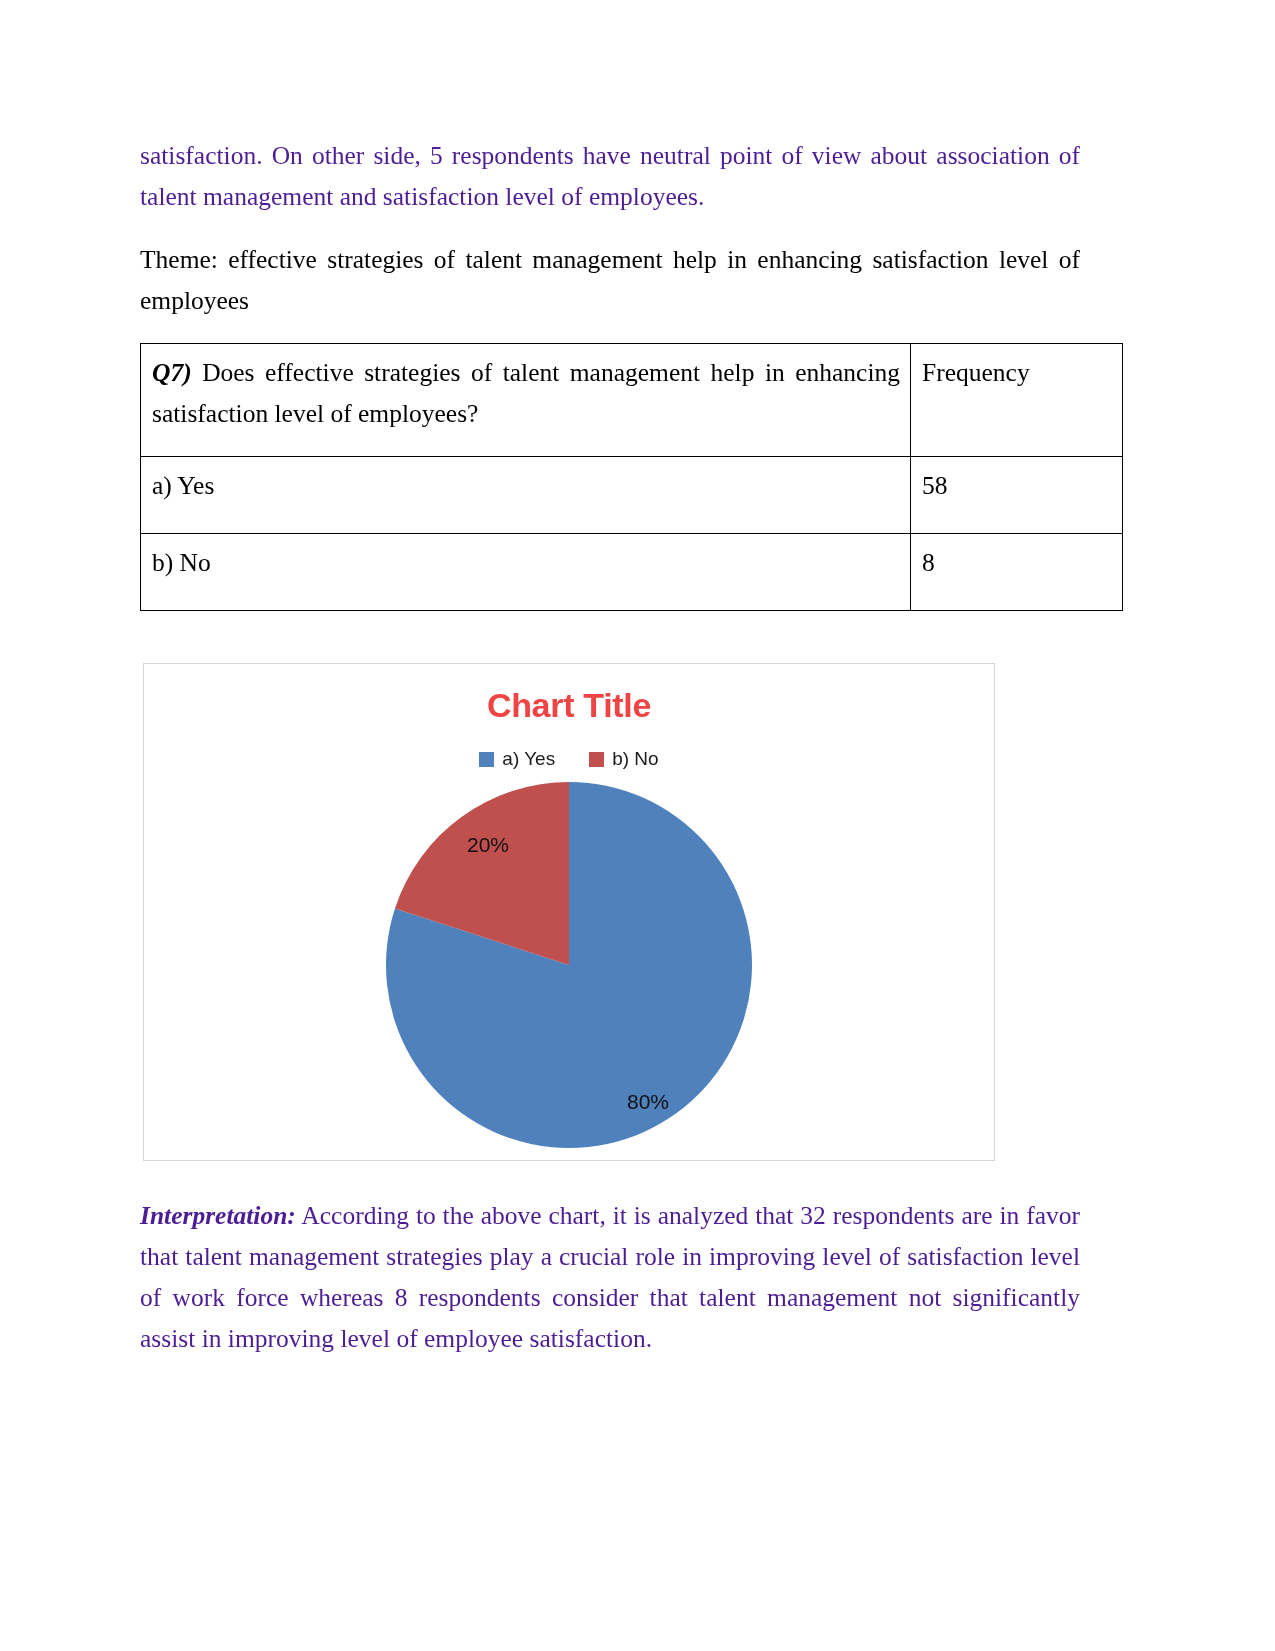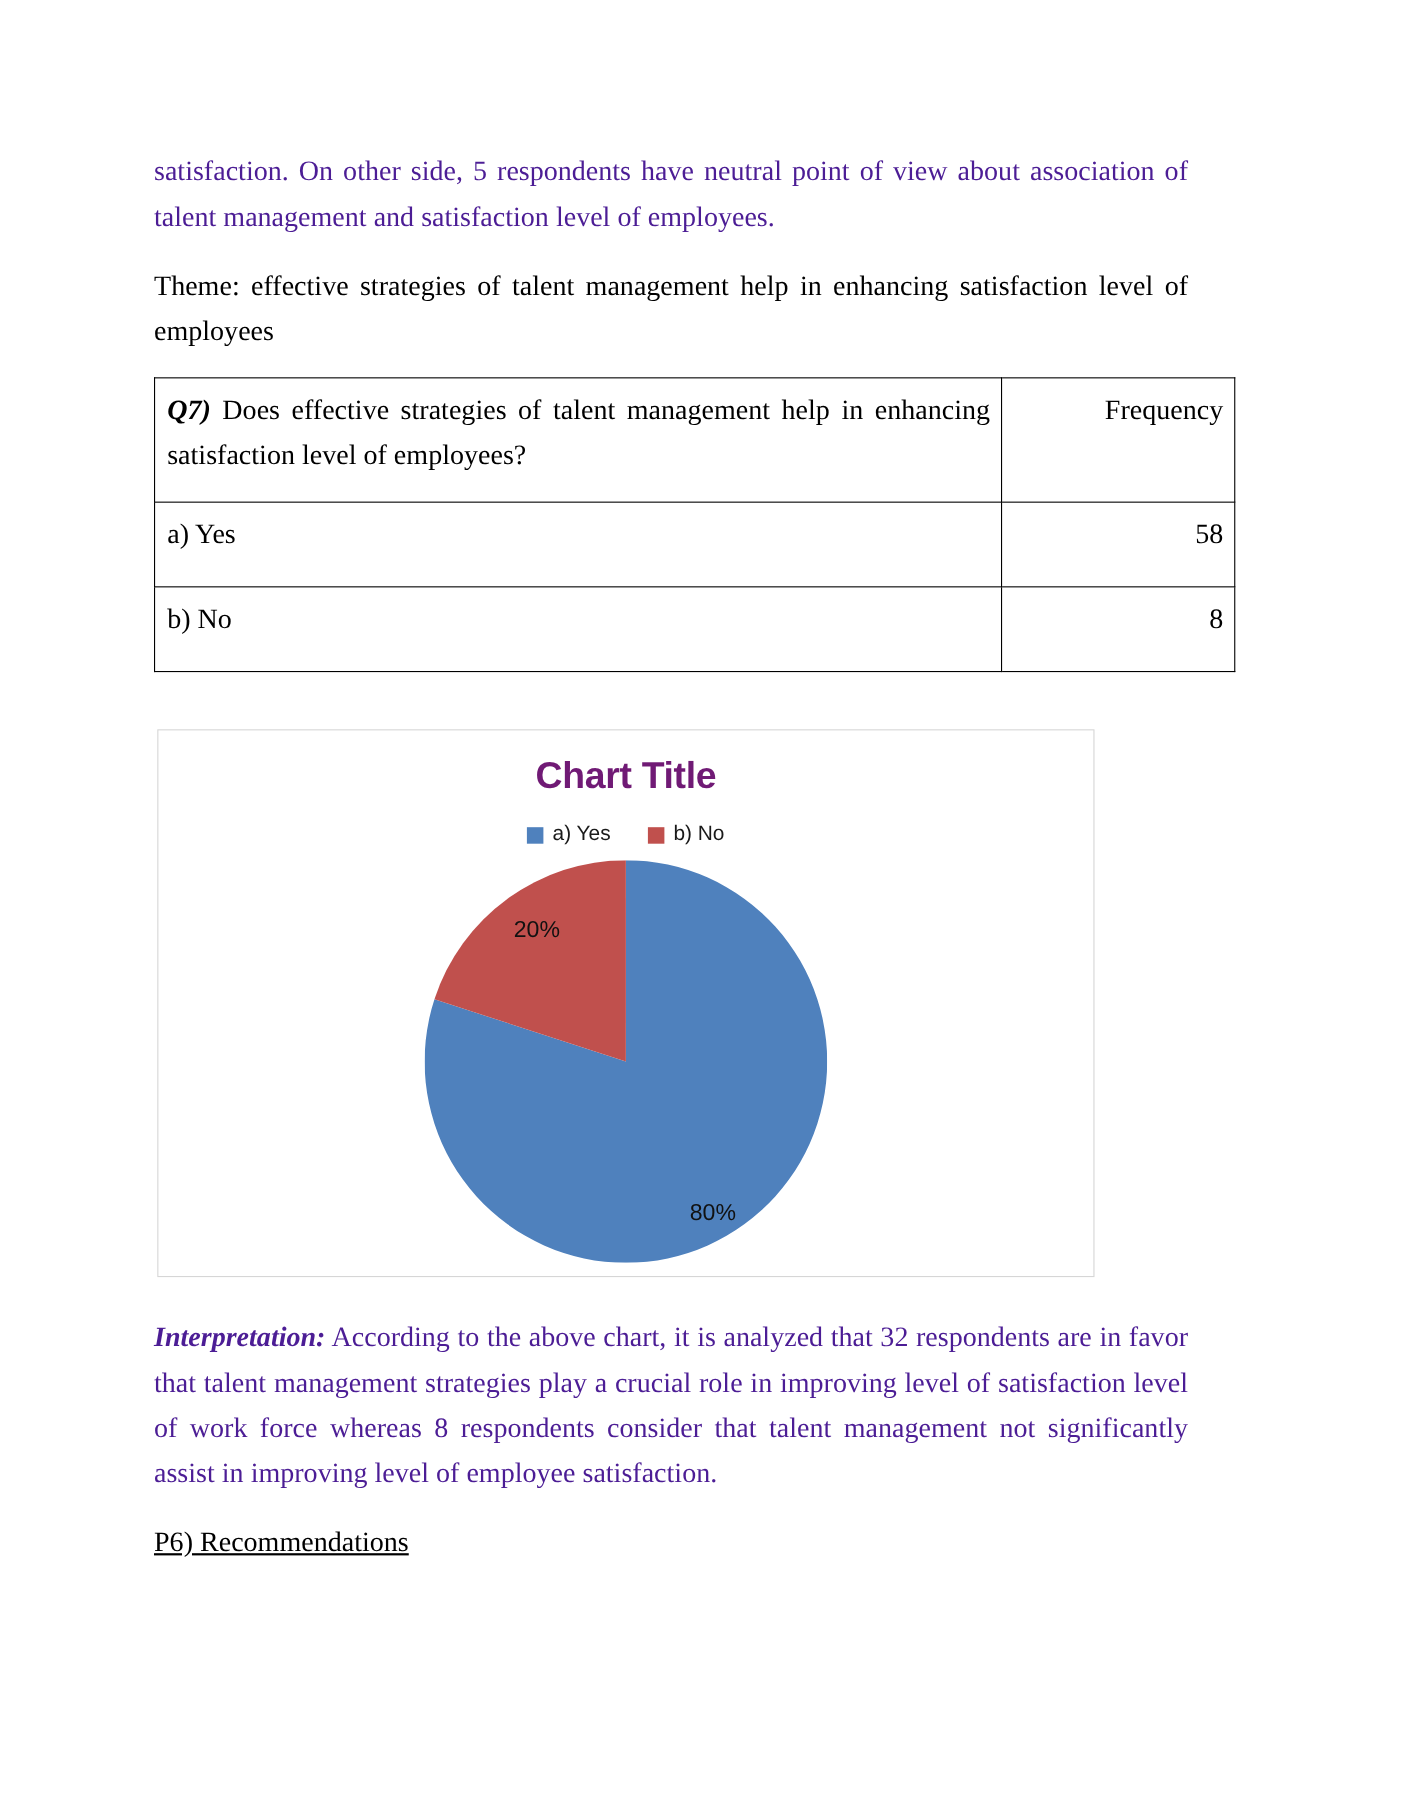--- a/index.html
+++ b/index.html
@@ -59,21 +59,21 @@
     table-layout: fixed;
   }
   table.q-table td {
     border: 1px solid #000000;
     vertical-align: top;
     padding: 8px 10px 8px 11px;
     font-size: 25.5px;
     line-height: 41px;
   }
   td.q-cell { width: 748px; text-align: justify; }
-  td.f-cell { width: 190px; text-align: right; }
+  td.f-cell { width: 190px; }
   td.h-question { height: 96px; margin-left: 20px; }
   td.h-row { height: 60px; }
   .qlabel {
     font-weight: bold;
     font-style: italic;
   }
 
   
   .chart-box {
     position: relative;
@@ -88,21 +88,21 @@
   .chart-title {
     position: absolute;
     top: 22px;
     left: 0;
     width: 100%;
     text-align: center;
     font-family: "Liberation Sans", "DejaVu Sans", sans-serif;
     font-weight: bold;
     font-size: 34px;
     letter-spacing: -0.3px;
-    color: #701a75;
+    color: #ef4444;
   }
   .chart-legend {
     position: absolute;
     top: 84px;
     left: 0;
     width: 100%;
     display: flex;
     justify-content: center;
     align-items: center;
     gap: 34px;
@@ -195,16 +195,15 @@
           <text class="slice-label" id="lbl-yes" x="262" y="327" text-anchor="middle">80%</text>
           <text class="slice-label" id="lbl-no" x="102" y="70" text-anchor="middle">20%</text>
         </svg>
       </div>
     </div>
 
     <div class="para-block" style="margin-top:34px;">
       <p class="body-text"><span class="qlabel">Interpretation:</span><span> According to the above chart, it is analyzed that 32 respondents are in favor that talent management strategies play a crucial role in improving level of satisfaction level of work force whereas 8 respondents consider that talent management not significantly assist in improving level of employee satisfaction.</span></p>
     </div>
 
-    <p class="recommend">P6) Recommendations</p>
 
   </div>
 </div>
 
 </body></html>

